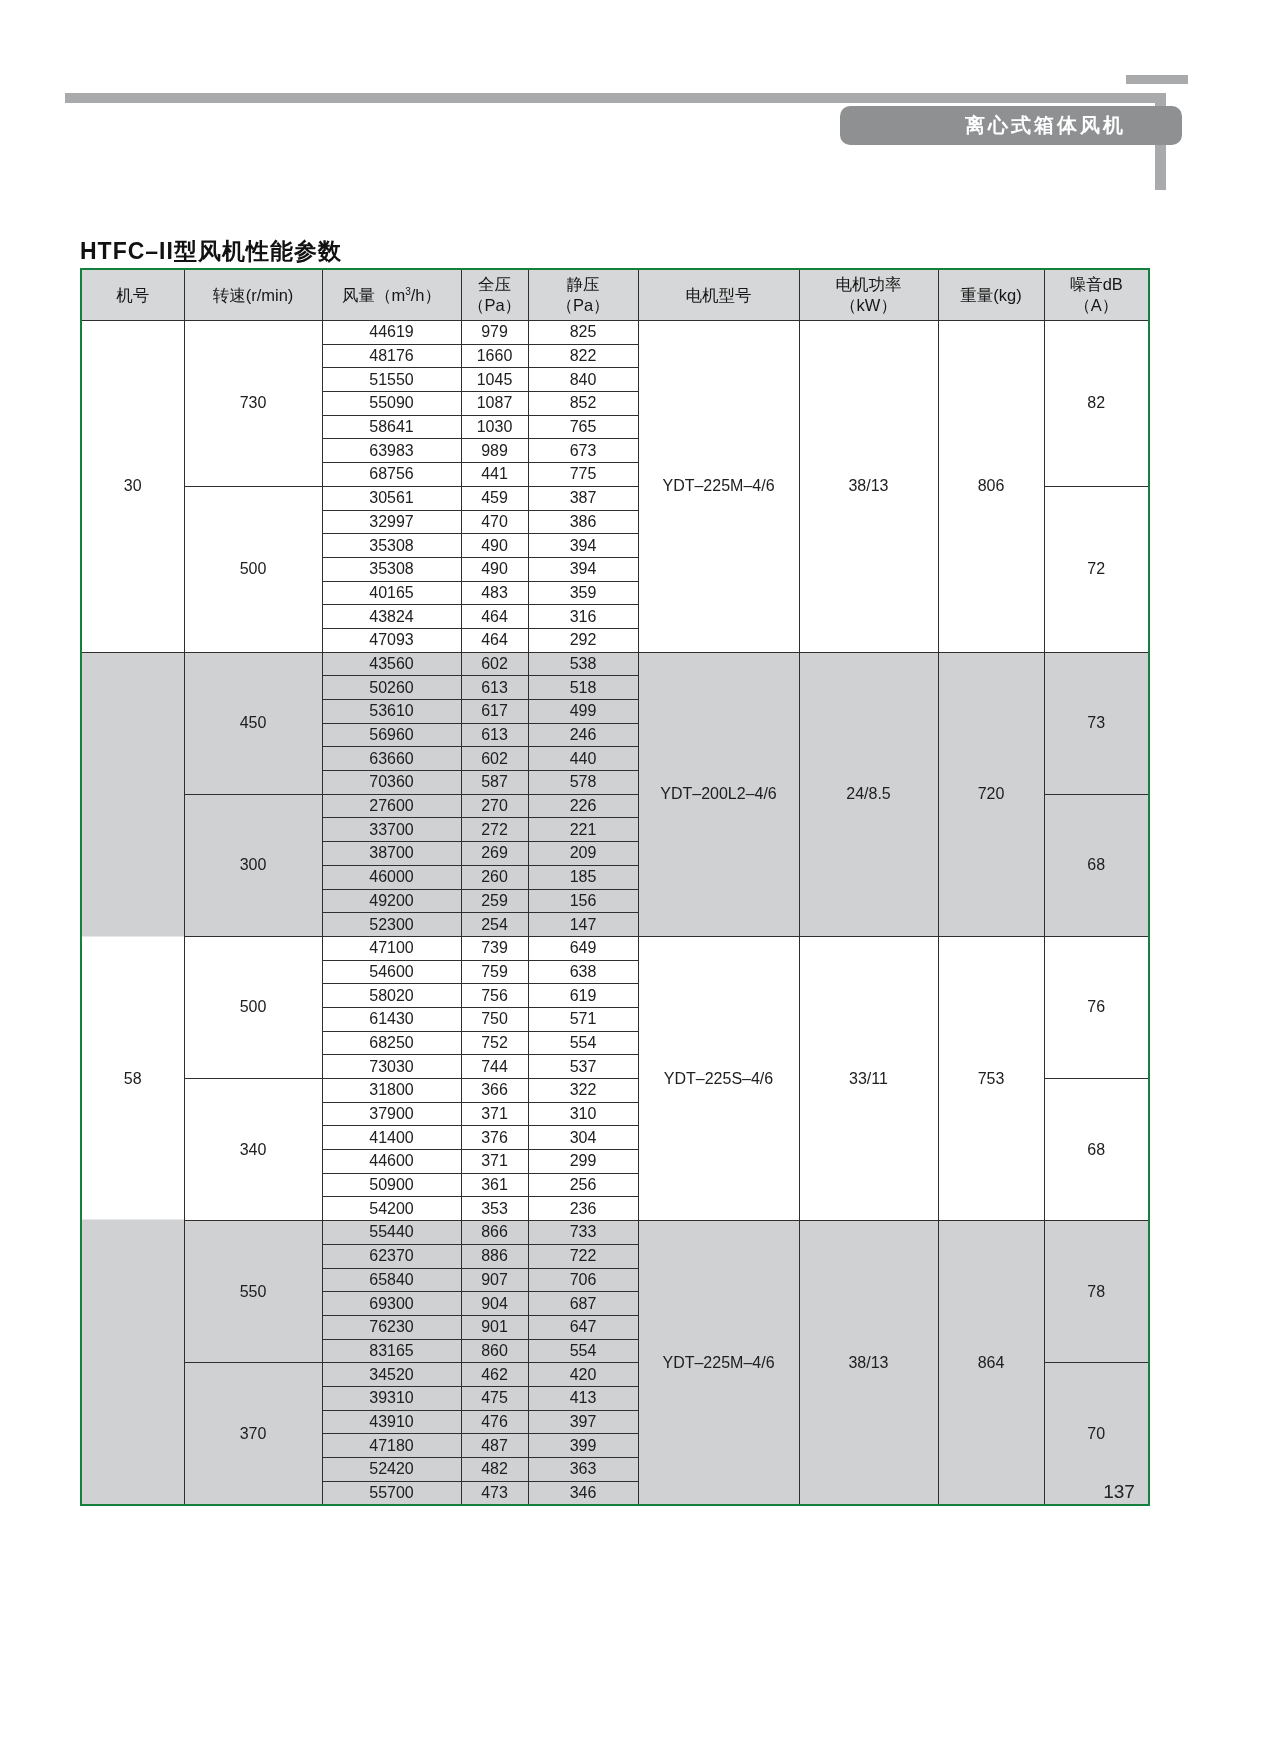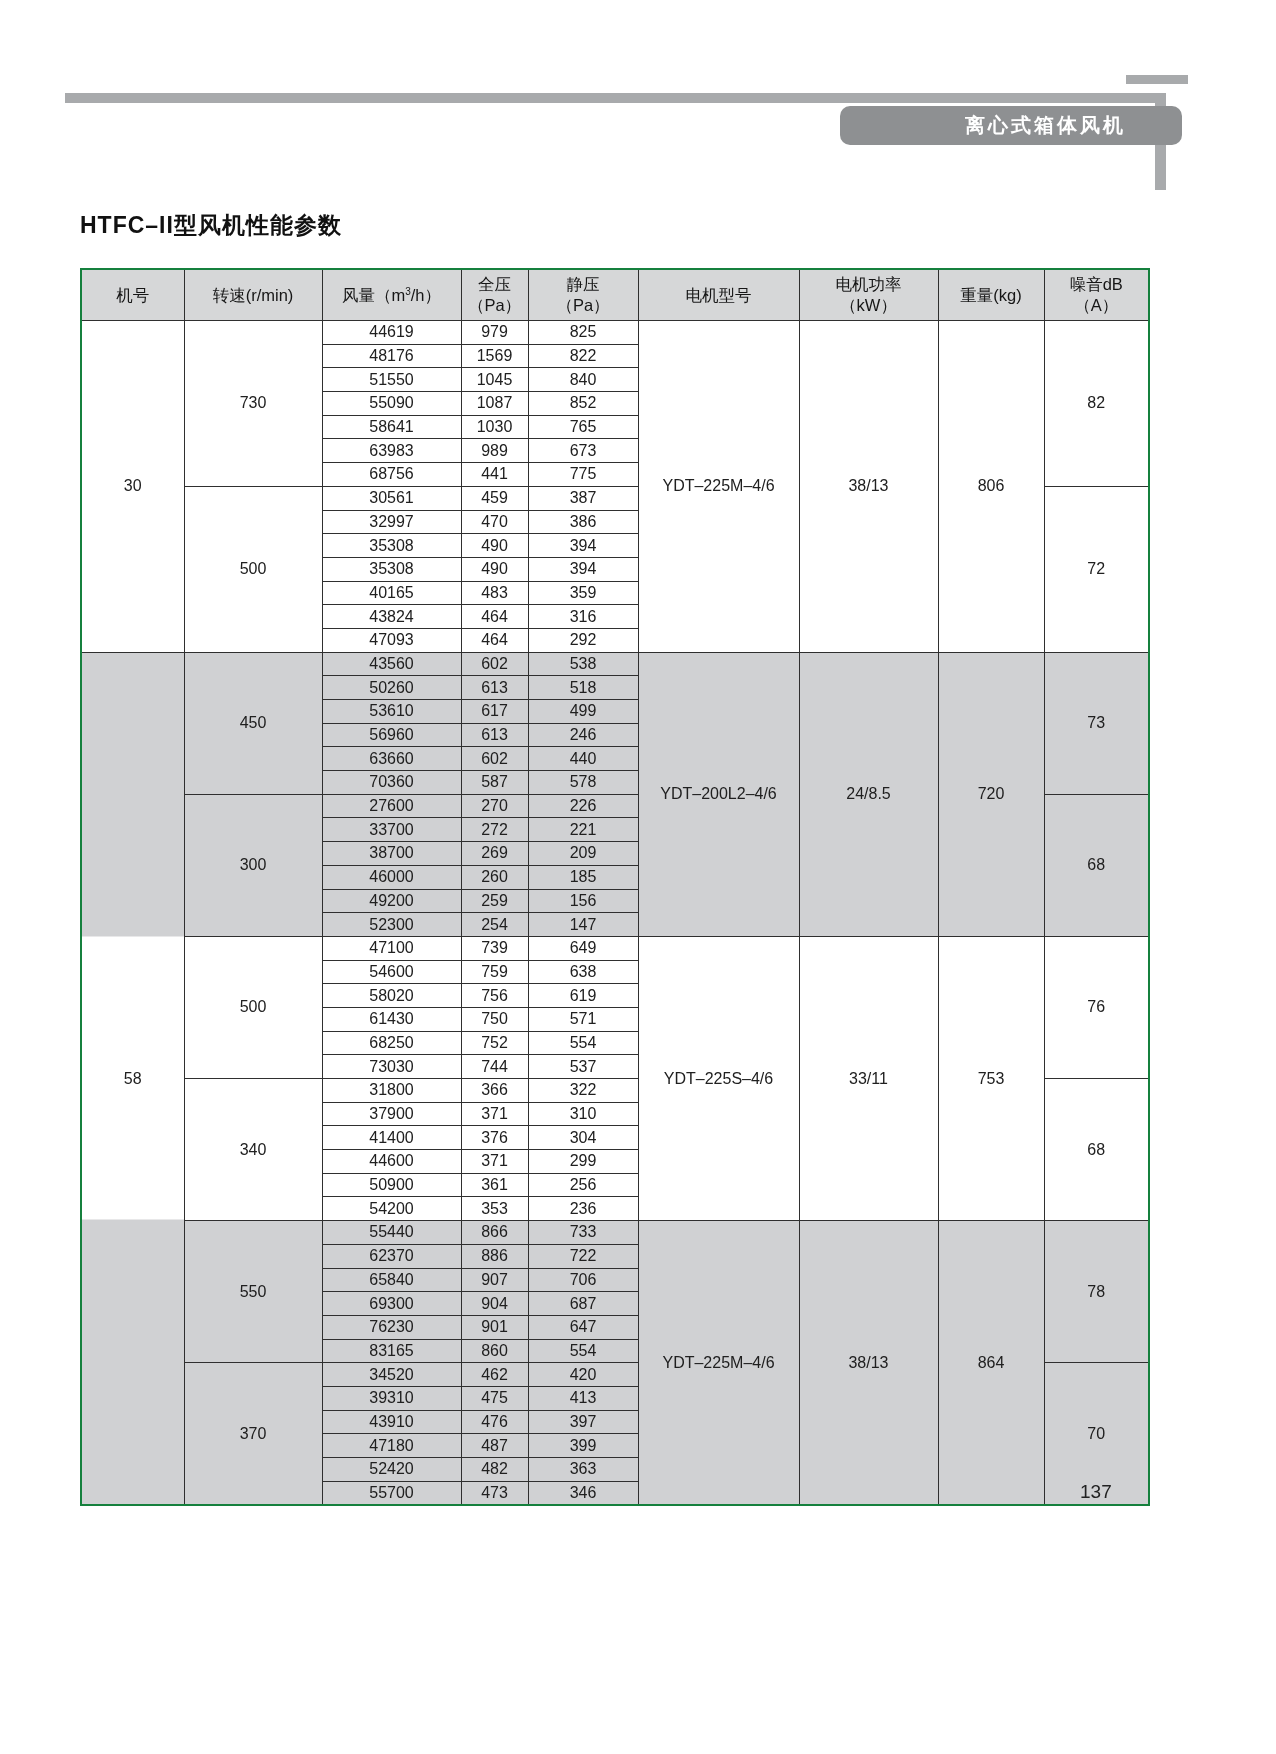--- a/index.html
+++ b/index.html
@@ -10,40 +10,40 @@
   
   .bar-main  { position:absolute; left:65px;   top:93px; width:1097px; height:10px; background:#a8aaac; }
   .bar-small { position:absolute; left:1126px; top:75px; width:62px;   height:9px;  background:#a8aaac; }
   .bar-vert  { position:absolute; left:1155px; top:93px; width:11px;   height:97px; background:#a8aaac; }
   .badge {
     position:absolute; left:840px; top:106px; width:342px; height:39px; box-sizing:border-box;
     background:#8e9092; border-radius:10px; color:#ffffff; font-weight:bold; font-size:20px;
     display:flex; align-items:center; justify-content:flex-end; padding-right:56px; letter-spacing:3px;
   }
   .doc-title {
-    position:absolute; left:80px; top:210px; font-size:23px; font-weight:bold;
+    position:absolute; left:80px; top:236px; font-size:23px; font-weight:bold;
     color:#111; letter-spacing:1px;
   }
   
   .perf-table {
     position:absolute; left:80px; top:268px; width:1068px;
     border-collapse:collapse; table-layout:fixed; border:2px solid #15803d;
   }
   .perf-table th, .perf-table td {
     border:1px solid #2f2f2f; text-align:center; vertical-align:middle; padding:0;
     overflow:hidden; white-space:nowrap;
   }
   .perf-table thead th {
     background:#d6d7d8; font-weight:normal; font-size:16.5px; height:50px; line-height:1.25; color:#161616;
   }
   .perf-table thead sup { font-size:10px; }
   .perf-table tbody td { font-size:16px; height:22.7px; line-height:22px; color:#202020; }
   .perf-table tbody td.shaded { background:#d0d1d3; }
   .page-number {
-    position:absolute; left:1080px; top:1481px; width:78px; text-align:left; font-size:19px; color:#222;
+    position:absolute; left:1080px; top:1481px; width:78px; text-align:center; font-size:19px; color:#222;
   }
 </style>
 </head>
 <body>
 
 <div class="page">
 
   <div class="bar-small"></div>
   <div class="bar-main"></div>
   <div class="bar-vert"></div>
@@ -108,21 +108,21 @@
           <td>44619</td>
           <td>979</td>
           <td>825</td>
           <td rowspan="14">YDT–225M–4/6</td>
           <td rowspan="14">38/13</td>
           <td rowspan="14">806</td>
           <td rowspan="7">82</td>
         </tr>
         <tr>
           <td>48176</td>
-          <td>1569</td>
+          <td>1660</td>
           <td>822</td>
         </tr>
         <tr>
           <td>51550</td>
           <td>1045</td>
           <td>840</td>
         </tr>
         <tr>
           <td>55090</td>
           <td>1087</td>

